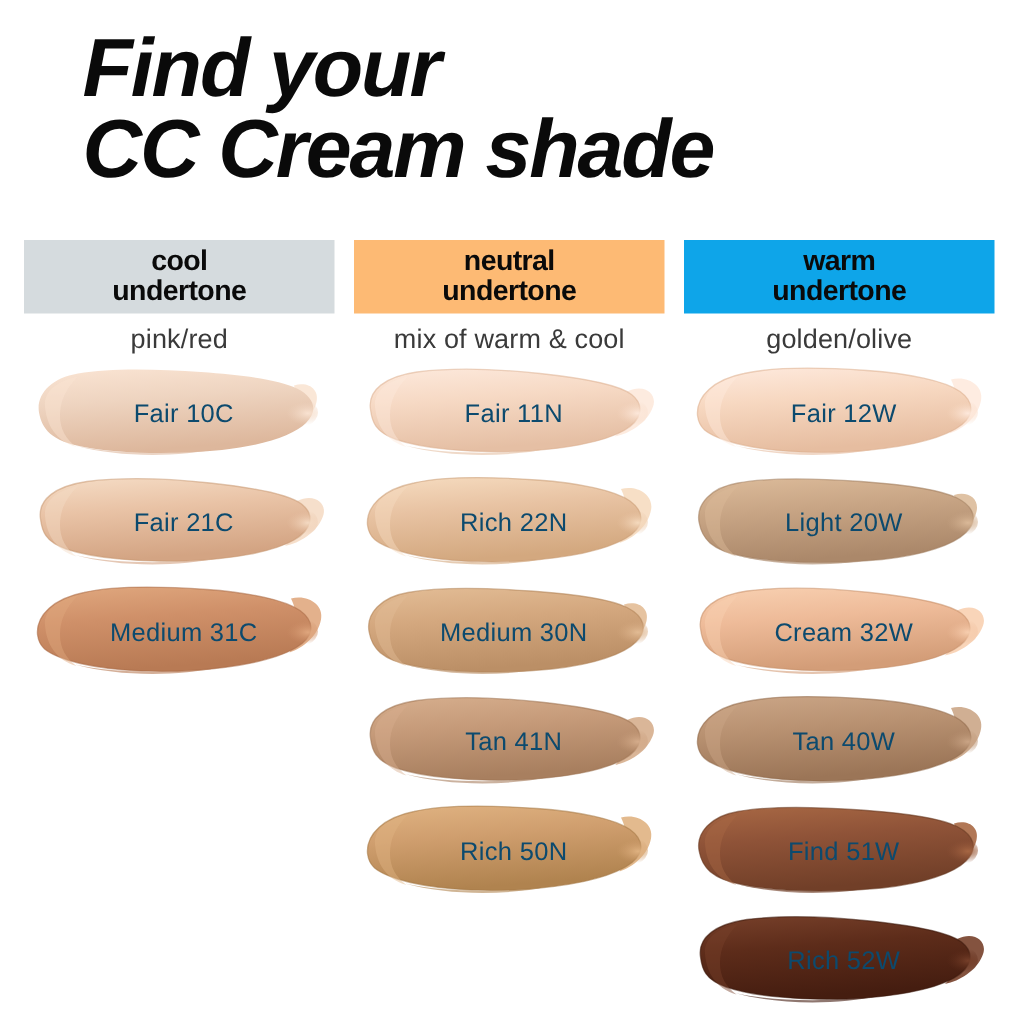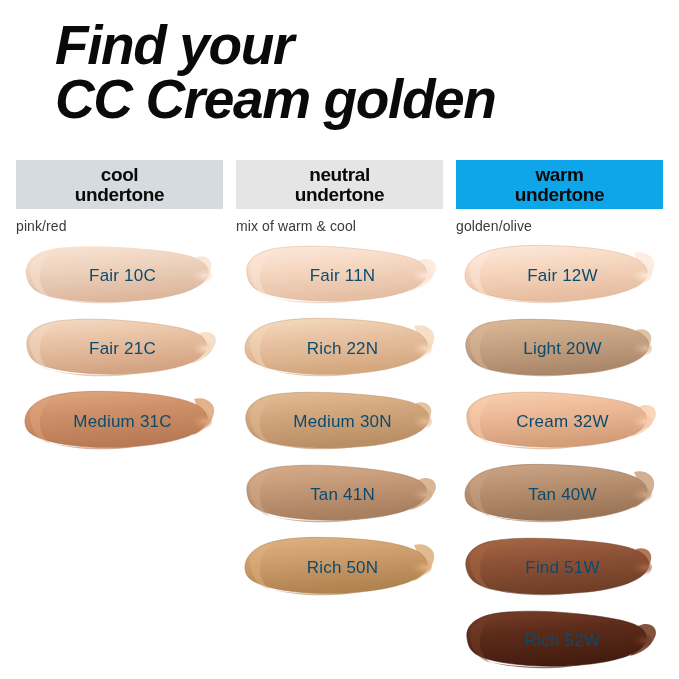--- a/index.html
+++ b/index.html
@@ -67,22 +67,22 @@
   .col-header-line {
     font-weight: bold;
     font-size: 19px;
     line-height: 20px;
     letter-spacing: -0.4px;
     color: #0a0a0a;
     text-align: center;
     white-space: nowrap;
   }
   .col-sub {
-    text-align: left;
-    font-size: 14px;
+    text-align: center;
+    font-size: 18px;
     line-height: 16px;
     color: #3a3a3a;
     padding-top: 9px;
     letter-spacing: 0.1px;
     white-space: nowrap;
   }
 
   
   .swatch-list {
     position: relative;
@@ -117,21 +117,21 @@
     padding-left: 6px;
   }
 </style>
 </head>
 <body>
 
 <div id="page">
 
   <div class="title-block">
     <div class="title-line">Find your</div>
-    <div class="title-line">CC Cream golden</div>
+    <div class="title-line">CC Cream shade</div>
   </div>
 
   <div class="columns">
 
     <div class="column col-cool">
       <div class="col-header" style="background: rgb(213, 219, 222);">
         <div class="col-header-line">cool</div>
         <div class="col-header-line">undertone</div>
       </div>
       <div class="col-sub">pink/red</div>
@@ -205,21 +205,21 @@
                 <path d="M10,30 C9,20 18,13 32,10 C24,18 20,26 20,36 C20,45 24,52 31,57 C17,53 11,42 10,30 Z" fill="#e0a87f" opacity="0.45"></path>
                 <path d="M30,56 C56,62 96,62 126,58 C98,64 58,64 30,56 Z" fill="#b87a54" opacity="0.6"></path>
               </svg>
             </div>
             <div class="swatch-label">Medium 31C</div>
           </div>
         </div>
     </div>
 
     <div class="column col-neutral">
-      <div class="col-header" style="background: #e5e5e5;">
+      <div class="col-header" style="background: #fdba74;">
         <div class="col-header-line">neutral</div>
         <div class="col-header-line">undertone</div>
       </div>
       <div class="col-sub">mix of warm &amp; cool</div>
       <div class="swatch-list">
           <div class="swatch">
             <div class="smear">
               <svg viewBox="0 0 196 66" preserveAspectRatio="none" xmlns="http://www.w3.org/2000/svg">
                 <defs>
                   <linearGradient id="g1_0" x1="0" y1="0" x2="0.25" y2="1">

